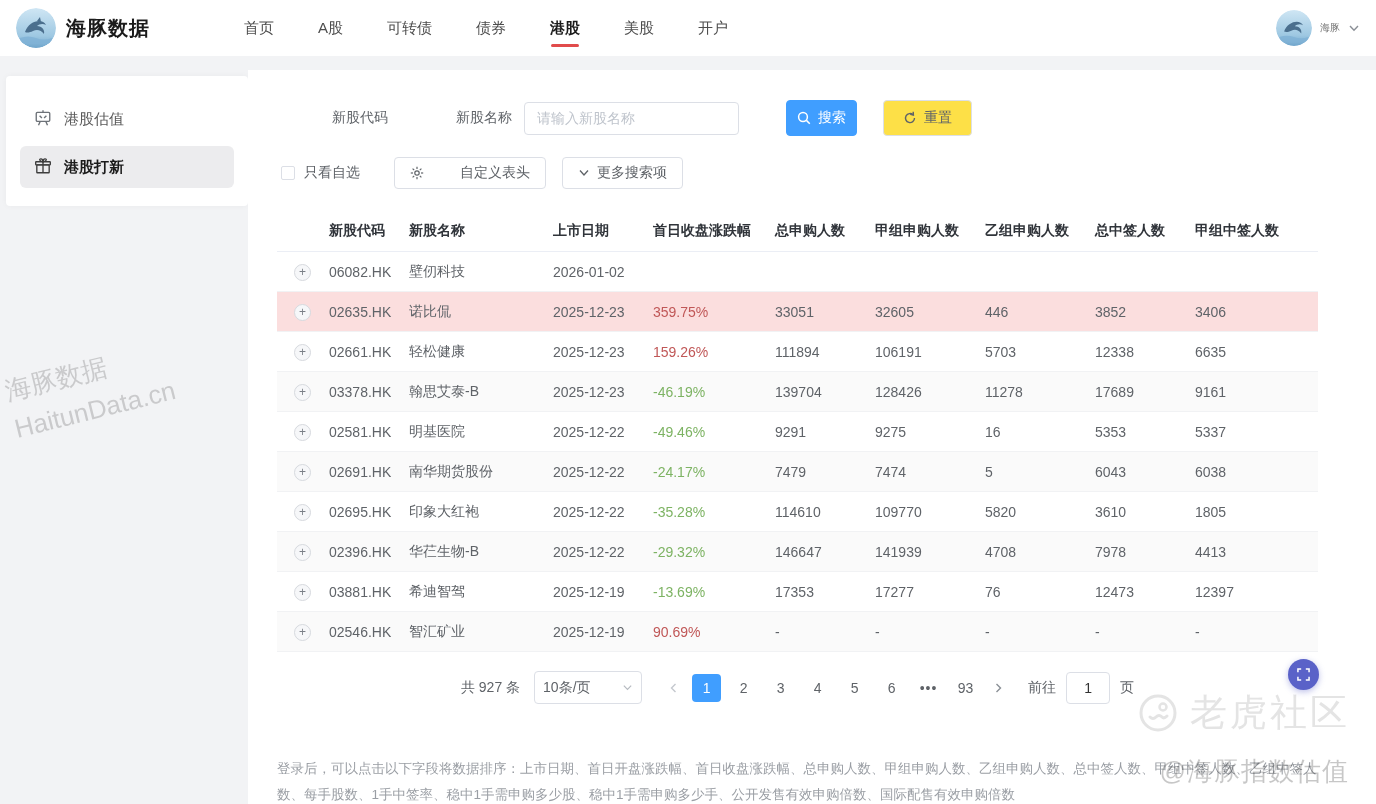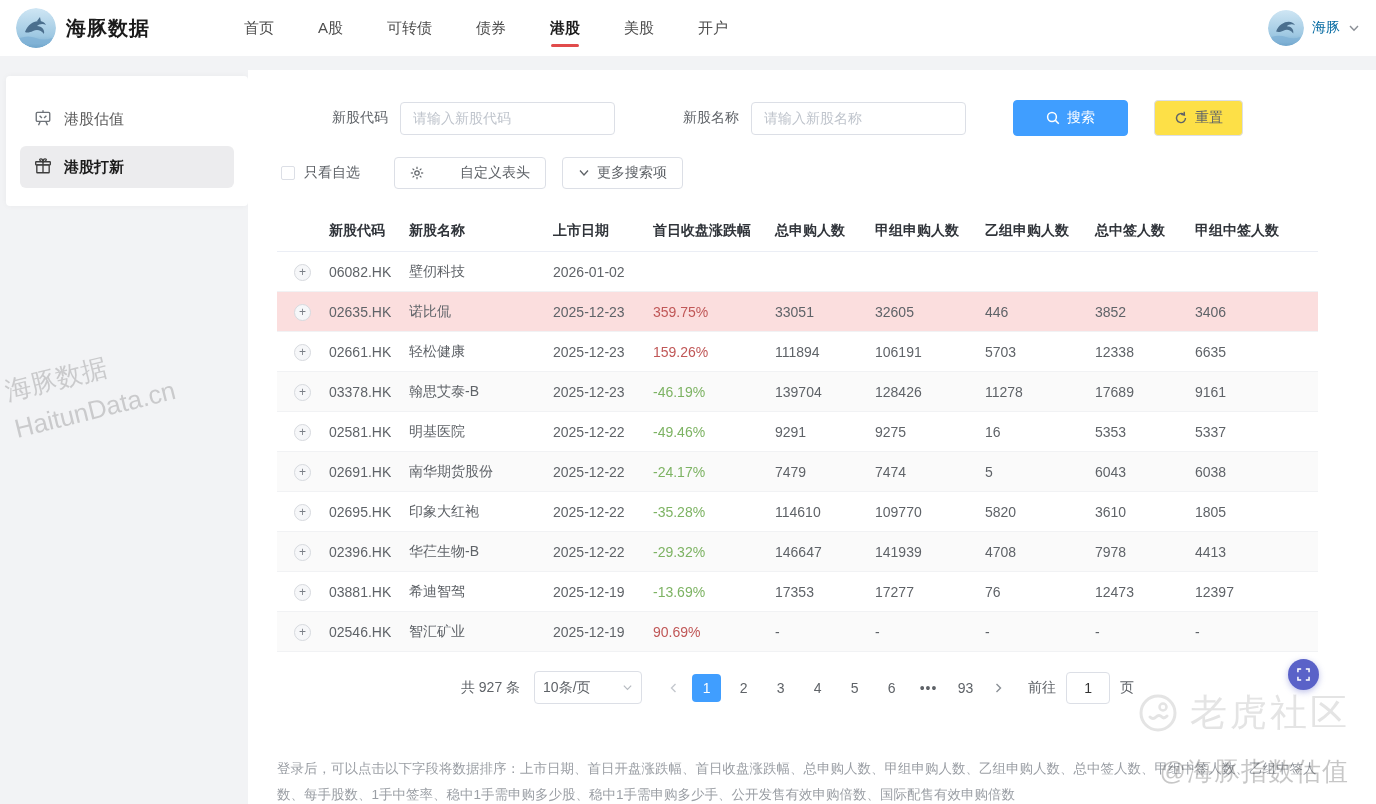--- a/index.html
+++ b/index.html
@@ -10,40 +10,40 @@
   .hdr { height:56px; background:#fff; display:flex; align-items:center; padding:0 16px; position:relative; z-index:5; }
   .brand { display:flex; align-items:center; cursor:pointer; }
   .logo-circle { width:40px; height:40px; border-radius:50%; overflow:hidden; display:inline-block; }
   .brand-name { font-size:20px; font-weight:bold; color:#1b1b1b; margin-left:10px; letter-spacing:1px; }
   .main-nav { display:flex; align-items:center; margin-left:72px; }
   .nav-item { position:relative; font-size:15px; color:#4d4d4d; padding:0 22px; height:56px; display:flex; align-items:center; cursor:pointer; }
   .nav-item.active span { color:#1b1b1b; font-weight:bold; }
   .nav-item .underline { position:absolute; left:50%; transform:translateX(-50%); bottom:9px; width:28px; height:3px; background:#e14b4b; border-radius:2px; }
   .user { margin-left:auto; display:flex; align-items:center; gap:8px; cursor:pointer; }
   .avatar-circle { width:36px; height:36px; border-radius:50%; overflow:hidden; display:inline-block; }
-  .user-name { font-size:14px; color:#0369a1;font-family:Liberation Mono, monospace; }
+  .user-name { font-size:10px; color:#737373;font-family:Liberation Mono, monospace; }
 
   
   .page { position:absolute; top:56px; left:0; right:0; bottom:0; background:#f2f3f5; }
   .side-card { position:absolute; left:6px; top:20px; width:242px; background:#fff; border-radius:4px; padding:22px 14px 18px; box-shadow:0 0 6px rgba(0,0,0,.04); }
   .side-item { height:42px; display:flex; align-items:center; gap:12px; padding:0 14px; border-radius:6px; font-size:15px; color:#5a5a5a; cursor:pointer; margin-bottom:6px; }
   .side-item:last-child { margin-bottom:0; }
   .side-item.active { background:#ececee; color:#1b1b1b; font-weight:bold; }
   .side-item svg { flex:0 0 auto; }
 
   .panel { position:absolute; left:248px; top:14px; right:0; bottom:0; background:#fff; overflow:hidden; }
 
   
   .form-row { display:flex; align-items:center; margin:30px 0 0 84px; }
   .fld-label { font-size:14px; color:#5f6368; }
   .inp { width:215px; height:33px; border:1px solid #dcdfe6; border-radius:4px; margin-left:12px; padding:0 12px; font-size:14px; color:#333; outline:none; font-family:inherit; }
   .inp::placeholder { color:#bfc4cc; }
   .gap2 { margin-left:68px; }
   .btn { display:inline-flex; align-items:center; justify-content:center; gap:7px; border-radius:4px; font-size:14px; cursor:pointer; font-family:inherit; }
-  .btn-primary { margin-left:47px; height:36px; padding:0 32px; background:#409eff; border:1px solid #409eff; color:#fff; }
+  .btn-primary { margin-left:47px; height:36px; padding:0 10px; background:#409eff; border:1px solid #409eff; color:#fff; }
   .btn-plain { height:36px; padding:0 19px; background:#fde047; border:1px solid #dcdfe6; color:#5f6368; }
   .btn-reset { margin-left:26px; }
 
   .filter-row { display:flex; align-items:center; margin:21px 0 0 33px; }
   .checkbox { width:14px; height:14px; border:1px solid #dcdfe6; border-radius:2px; background:#fff; display:inline-block; cursor:pointer; }
   .chk-label { font-size:14px; color:#5f6368; margin-left:9px; }
   .btn-sm { height:32px; padding:0 15px; background:#fff; border:1px solid #dcdfe6; color:#5f6368; }
   .btn-custom { margin-left:34px;gap:36px; }
   .btn-more { margin-left:16px; }
 
@@ -165,21 +165,20 @@
             </g>
           </svg></span>
         <span>港股打新</span>
       </div>
     </div>
 
   <div class="panel">
 
     <div class="form-row">
       <span class="fld-label">新股代码</span>
-      <input class="inp" placeholder="请输入新股代码" style="">
       <span class="fld-label gap2">新股名称</span>
       <input class="inp" placeholder="请输入新股名称" style="">
       <button class="btn btn-primary">
         <svg width="14" height="14" viewBox="0 0 14 14">
             <circle cx="6" cy="6" r="4.4" fill="none" stroke="#fff" stroke-width="1.5"></circle>
             <line x1="9.4" y1="9.4" x2="12.8" y2="12.8" stroke="#fff" stroke-width="1.5"></line>
           </svg>
         <span>搜索</span>
       </button>
       <button class="btn btn-plain btn-reset">

